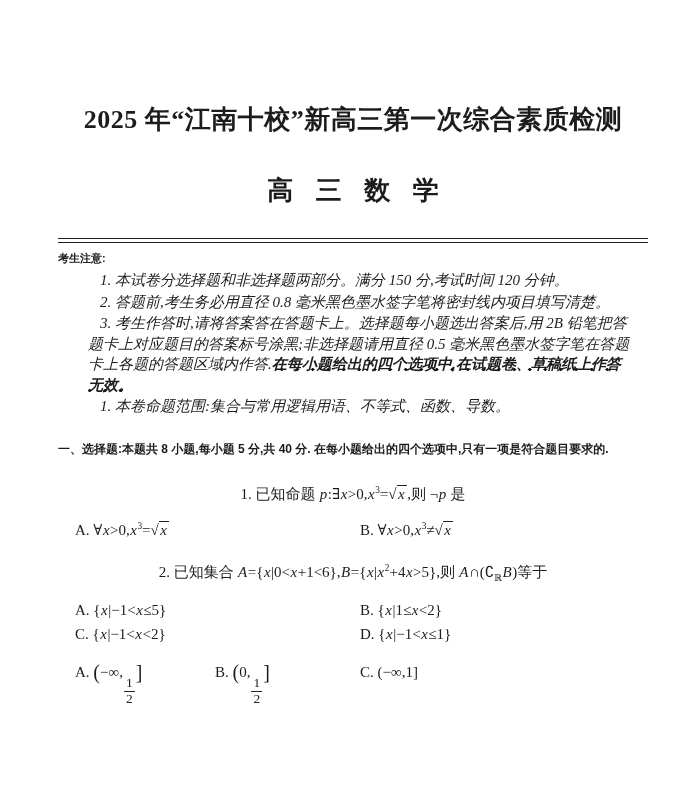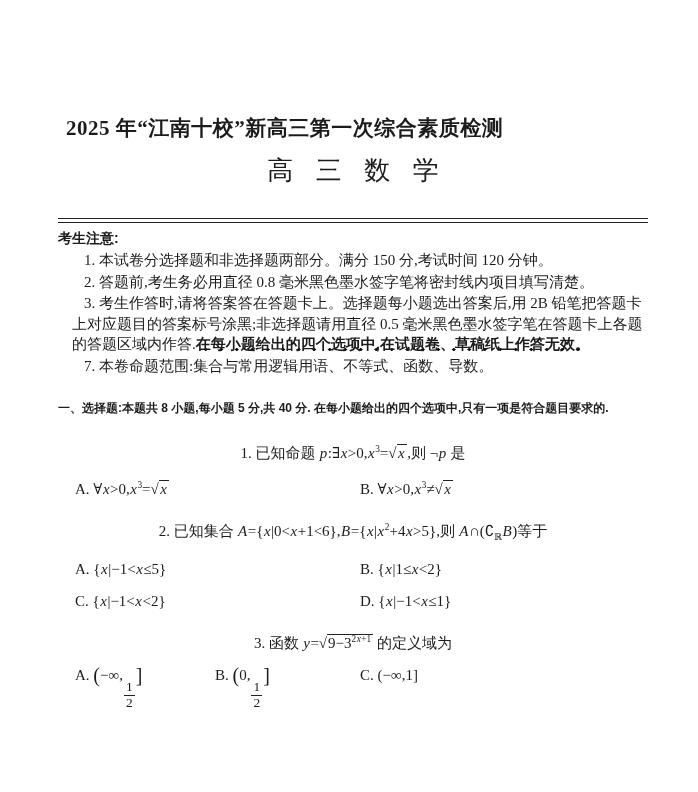--- a/index.html
+++ b/index.html
@@ -8,57 +8,57 @@
     width:698px;height:792px;
     box-sizing:border-box;
     background:#fff;
     color:#1c1c1c;
     padding:106px 50px 0 58px;
     overflow:hidden;
     font-family:"Liberation Serif","DejaVu Serif",serif;
     font-size:15px;
   }
   .title{
-    margin:8px;text-align:left;
-    font-size:21px;font-weight:600;line-height:28px;letter-spacing:0.5px;
+    margin:0;text-align:center;
+    font-size:26px;font-weight:600;line-height:28px;letter-spacing:0.5px;
   }
   .subtitle{
-    margin:12px 0 0;text-align:center;
-    font-size:26px;font-weight:400;line-height:34px;
+    margin:40px 0 0;text-align:center;
+    font-size:26px;font-weight:700;line-height:34px;
     letter-spacing:8px;text-indent:8px;
   }
   .rule-double{
     margin-top:30px;height:3px;
     border-top:1px solid #222;border-bottom:1px solid #222;
   }
   .notice-label{
     font-family:"Liberation Sans","DejaVu Sans",sans-serif;
-    font-weight:bold;font-size:14px;line-height:21px;margin-top:5px;
+    font-weight:bold;font-size:11px;line-height:21px;margin-top:5px;
   }
   .n-item{
-    margin:1px 0;line-height:20.5px;
-    padding-left:14px;text-indent:12px;
+    margin:1px 16px;line-height:20.5px;
+    padding-left:14px;text-indent:12px;font-style:italic;
   }
   .em-dots{
     font-family:"Liberation Sans","DejaVu Sans",sans-serif;
     font-weight:bold;
     background-image:radial-gradient(circle,#111 1.5px,transparent 1.7px);
     background-size:15.5px 5px;
     background-repeat:repeat-x;
     background-position:2px bottom;
   }
   .sec-heading{
     font-family:"Liberation Sans","DejaVu Sans",sans-serif;
     font-weight:bold;font-size:12px;line-height:30px;
     margin-top:17px;padding-left:31px;text-indent:-31px;
   }
   .question{margin-top:15px;}
   .stem{line-height:23px;text-align:center;}
   .opts{display:grid;margin-top:9px;padding-left:17px;}
-  .cols2{grid-template-columns:285px 1fr;row-gap:9px;}
+  .cols2{grid-template-columns:285px 1fr;row-gap:1px;}
   .cols4{grid-template-columns:140px 145px 145px 1fr;}
   .opt{line-height:23px;}
   
   i{font-style:italic;padding:0 0.5px;}
   sup{font-size:0.62em;}
   sub{font-size:0.62em;}
   .rt{white-space:nowrap;}
   .rd{border-top:1px solid #222;padding:0 2px 0 1px;}
   .fr{
     display:inline-flex;flex-direction:column;align-items:center;
@@ -76,21 +76,21 @@
   <h1 class="title">2025 年“江南十校”新高三第一次综合素质检测</h1>
   <h2 class="subtitle">高 三 数 学</h2>
 
   <div class="rule-double"></div>
 
   <div class="notice">
     <div class="notice-label">考生注意:</div>
     <p class="n-item">1. 本试卷分选择题和非选择题两部分。满分 150 分,考试时间 120 分钟。</p>
     <p class="n-item">2. 答题前,考生务必用直径 0.8 毫米黑色墨水签字笔将密封线内项目填写清楚。</p>
     <p class="n-item"><span>3. 考生作答时,请将答案答在答题卡上。选择题每小题选出答案后,用 2B 铅笔把答题卡上对应题目的答案标号涂黑;非选择题请用直径 0.5 毫米黑色墨水签字笔在答题卡上各题的答题区域内作答.</span><span class="em-dots">在每小题给出的四个选项中,在试题卷、草稿纸上作答无效。</span></p>
-    <p class="n-item">7. 本卷命题范围:集合与常用逻辑用语、不等式、函数、导数。</p>
+    <p class="n-item">1. 本卷命题范围:集合与常用逻辑用语、不等式、函数、导数。</p>
   </div>
 
   <div class="sec-heading">一、选择题:本题共 8 小题,每小题 5 分,共 40 分. 在每小题给出的四个选项中,只有一项是符合题目要求的.</div>
 
   <div class="question">
     <div class="stem">1. 已知命题 <i>p</i>:∃<i>x</i>&gt;0,<i>x</i><sup>3</sup>=<span class="rt">√<span class="rd"><i>x</i></span></span>,则 ¬<i>p</i> 是</div>
     <div class="opts cols2">
       <div class="opt">A. ∀<i>x</i>&gt;0,<i>x</i><sup>3</sup>=<span class="rt">√<span class="rd"><i>x</i></span></span></div>
       <div class="opt">B. ∀<i>x</i>&gt;0,<i>x</i><sup>3</sup>≠<span class="rt">√<span class="rd"><i>x</i></span></span></div>
     </div>
@@ -100,21 +100,20 @@
     <div class="stem">2. 已知集合 <i>A</i>={<i>x</i>|0&lt;<i>x</i>+1&lt;6},<i>B</i>={<i>x</i>|<i>x</i><sup>2</sup>+4<i>x</i>&gt;5},则 <i>A</i>∩(∁<sub>ℝ</sub><i>B</i>)等于</div>
     <div class="opts cols2">
       <div class="opt">A. {<i>x</i>|−1&lt;<i>x</i>≤5}</div>
       <div class="opt">B. {<i>x</i>|1≤<i>x</i>&lt;2}</div>
       <div class="opt">C. {<i>x</i>|−1&lt;<i>x</i>&lt;2}</div>
       <div class="opt">D. {<i>x</i>|−1&lt;<i>x</i>≤1}</div>
     </div>
   </div>
 
   <div class="question">
-    <div class="stem">3. 函数 <i>y</i>=<span class="rt">√<span class="rd">9−3<sup>2<i>x</i>+1</sup></span></span> 的定义域为</div>
     <div class="opts cols4">
       <div class="opt">A. <span class="lp">(</span>−∞,<span class="fr">
             <span class="n">1</span>
             <span class="d">2</span>
           </span><span class="lp">]</span></div>
       <div class="opt">B. <span class="lp">(</span>0,<span class="fr">
             <span class="n">1</span>
             <span class="d">2</span>
           </span><span class="lp">]</span></div>
       <div class="opt">C. (−∞,1]</div>

